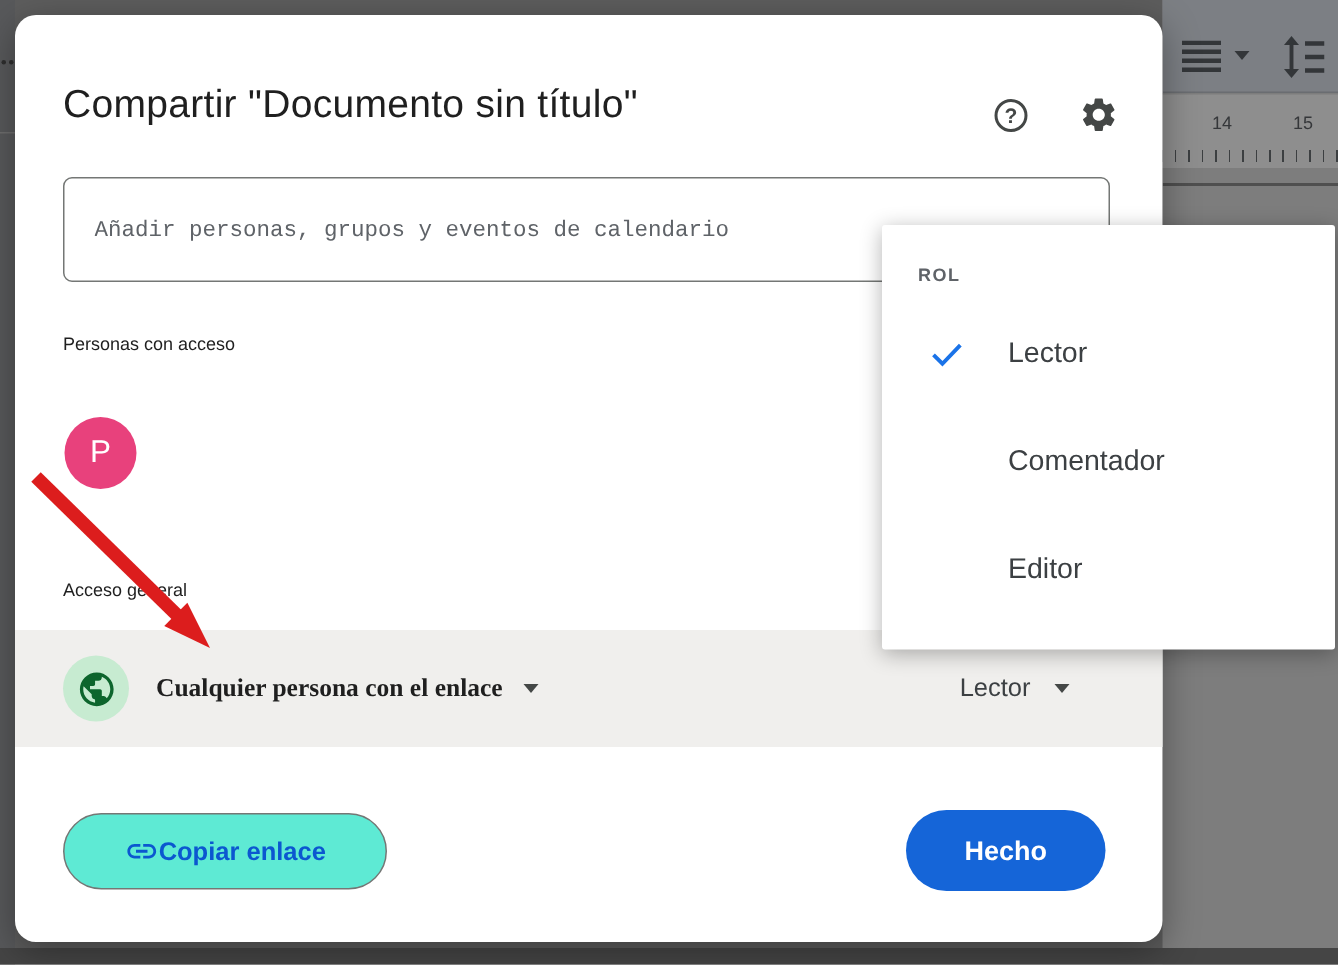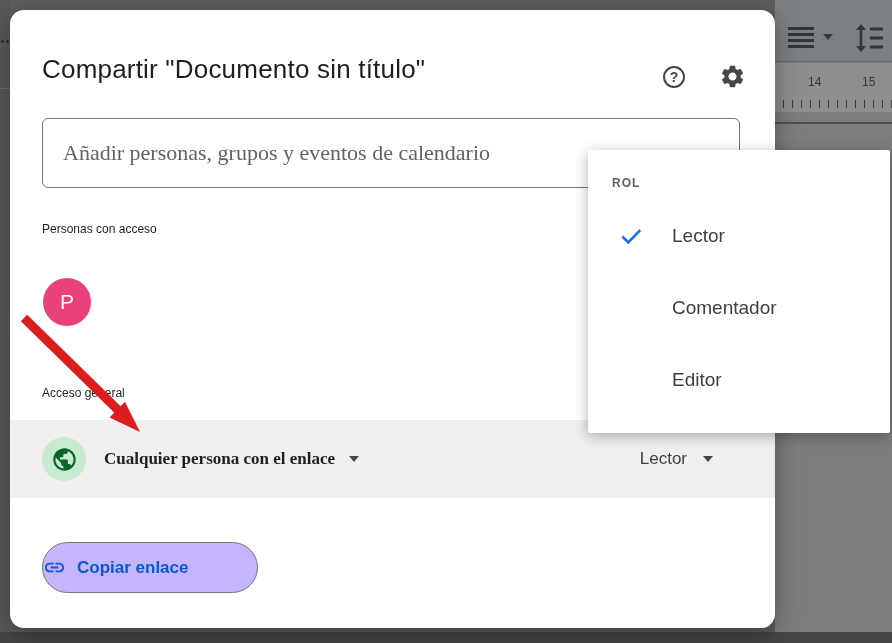--- a/index.html
+++ b/index.html
@@ -29,42 +29,42 @@
 
   
   .dialog{position:absolute;left:10px;top:10px;width:765px;height:618px;background:#fff;
     border-radius:14px;box-shadow:0 6px 24px rgba(0,0,0,.35);z-index:2}
   .dlg-title{position:absolute;left:32px;top:44px;font-size:26px;color:var(--text-dark);letter-spacing:.2px}
   .icon-btn{position:absolute;width:32px;height:32px;border:none;background:transparent;cursor:pointer;
     display:flex;align-items:center;justify-content:center;color:#444746}
   .help-circle{width:22px;height:22px;border:2px solid #444746;border-radius:50%;
     display:flex;align-items:center;justify-content:center;font-size:14px;font-weight:700;color:#444746}
   .share-input{position:absolute;left:32px;top:108px;width:698px;height:70px;border:1px solid #747775;
-    border-radius:6px;padding:0 20px;font-size:22px;color:var(--text-dark);font-family:Liberation Serif, serif;background:#fff}
+    border-radius:6px;padding:0 20px;font-size:15px;color:var(--text-dark);font-family:Liberation Mono, monospace;background:#fff}
   .share-input::placeholder{color:var(--text-gray)}
   .section-h{position:absolute;left:32px;font-size:12px;color:var(--text-dark)}
   .avatar{position:absolute;left:33px;top:268px;width:48px;height:48px;border-radius:50%;
     background:var(--avatar-pink);color:#fff;font-size:21px;display:flex;align-items:center;justify-content:center;cursor:pointer}
 
   .ga-row{position:absolute;left:0;top:410px;width:765px;height:78px;background:var(--row-gray);
     display:flex;align-items:center;padding:0 32px}
   .globe-wrap{width:44px;height:44px;border-radius:50%;background:var(--globe-bg);
     display:flex;align-items:center;justify-content:center;flex:0 0 auto}
   .ga-text{margin-left:18px}
   .scope-btn{display:flex;align-items:center;gap:14px;background:transparent;border:none;cursor:pointer;
     font-family:Liberation Serif, serif;font-size:17px;font-weight:700;color:var(--text-dark);padding:0}
   .scope-btn .caret{color:#444746}
   .scope-desc{margin-top:5px;font-size:15px;color:var(--text-gray)}
   .role-btn{margin-left:auto;margin-right:26px;display:flex;align-items:center;gap:16px;background:transparent;
     border:none;cursor:pointer;font-family:inherit;font-size:17px;color:#3c4043;padding:6px 4px}
   .role-btn .caret{color:#444746}
 
   .copy-btn{position:absolute;left:32px;top:532px;width:216px;height:51px;border-radius:26px;border:1px solid #747775;
-    background:#c4b5fd;color:var(--primary-blue);font-family:inherit;font-size:17px;font-weight:700;cursor:pointer;
-    display:flex;align-items:center;gap:11px}
+    background:#5eead4;color:var(--primary-blue);font-family:inherit;font-size:17px;font-weight:700;cursor:pointer;
+    display:flex;align-items:center;justify-content:center;}
   .done-btn{position:absolute;left:594px;top:530px;width:133px;height:54px;border-radius:27px;border:none;
     background:var(--done-blue);color:#fff;font-family:inherit;font-size:18px;font-weight:700;cursor:pointer}
 
   
   .menu{position:absolute;left:588px;top:150px;width:302px;height:283px;background:#fff;border-radius:2px;
     box-shadow:0 3px 14px rgba(0,0,0,.3);z-index:3;padding-top:18px}
   .menu-header{padding:8px 0 10px 24px;font-size:12px;font-weight:700;letter-spacing:1px;color:var(--text-gray)}
   .menu-item{height:72px;display:flex;align-items:center;padding-left:30px;cursor:pointer}
   .menu-check{width:26px;height:26px;flex:0 0 auto}
   .menu-label{margin-left:28px;font-size:19px;color:#3c4043}
@@ -154,20 +154,21 @@
     </button>
   </div>
 
   <button class="copy-btn">
     <svg width="23" height="23" viewBox="0 0 24 24">
       <path fill="currentColor" d="M3.9,12c0-1.71,1.39-3.1,3.1-3.1h4V7H7c-2.76,0-5,2.24-5,5s2.24,5,5,5h4v-1.9H7C5.29,15.1,3.9,13.71,3.9,12z M8,13h8v-2H8V13z M17,7h-4v1.9h4c1.71,0,3.1,1.39,3.1,3.1s-1.39,3.1-3.1,3.1h-4V17h4c2.76,0,5-2.24,5-5S19.76,7,17,7z"></path>
     </svg>
     <span>Copiar enlace</span>
   </button>
 
+  <button class="done-btn">Hecho</button>
 </div>
 
 <div class="menu">
   <div class="menu-header">ROL</div>
 
   <div class="menu-item">
     <svg class="menu-check" viewBox="0 0 24 24" style="visibility: visible;">
       <path d="M4 12.5 L9.5 18 L20.5 6.5" fill="none" stroke="var(--check-blue)" stroke-width="2.4"></path>
     </svg>
     <span class="menu-label">Lector</span>

